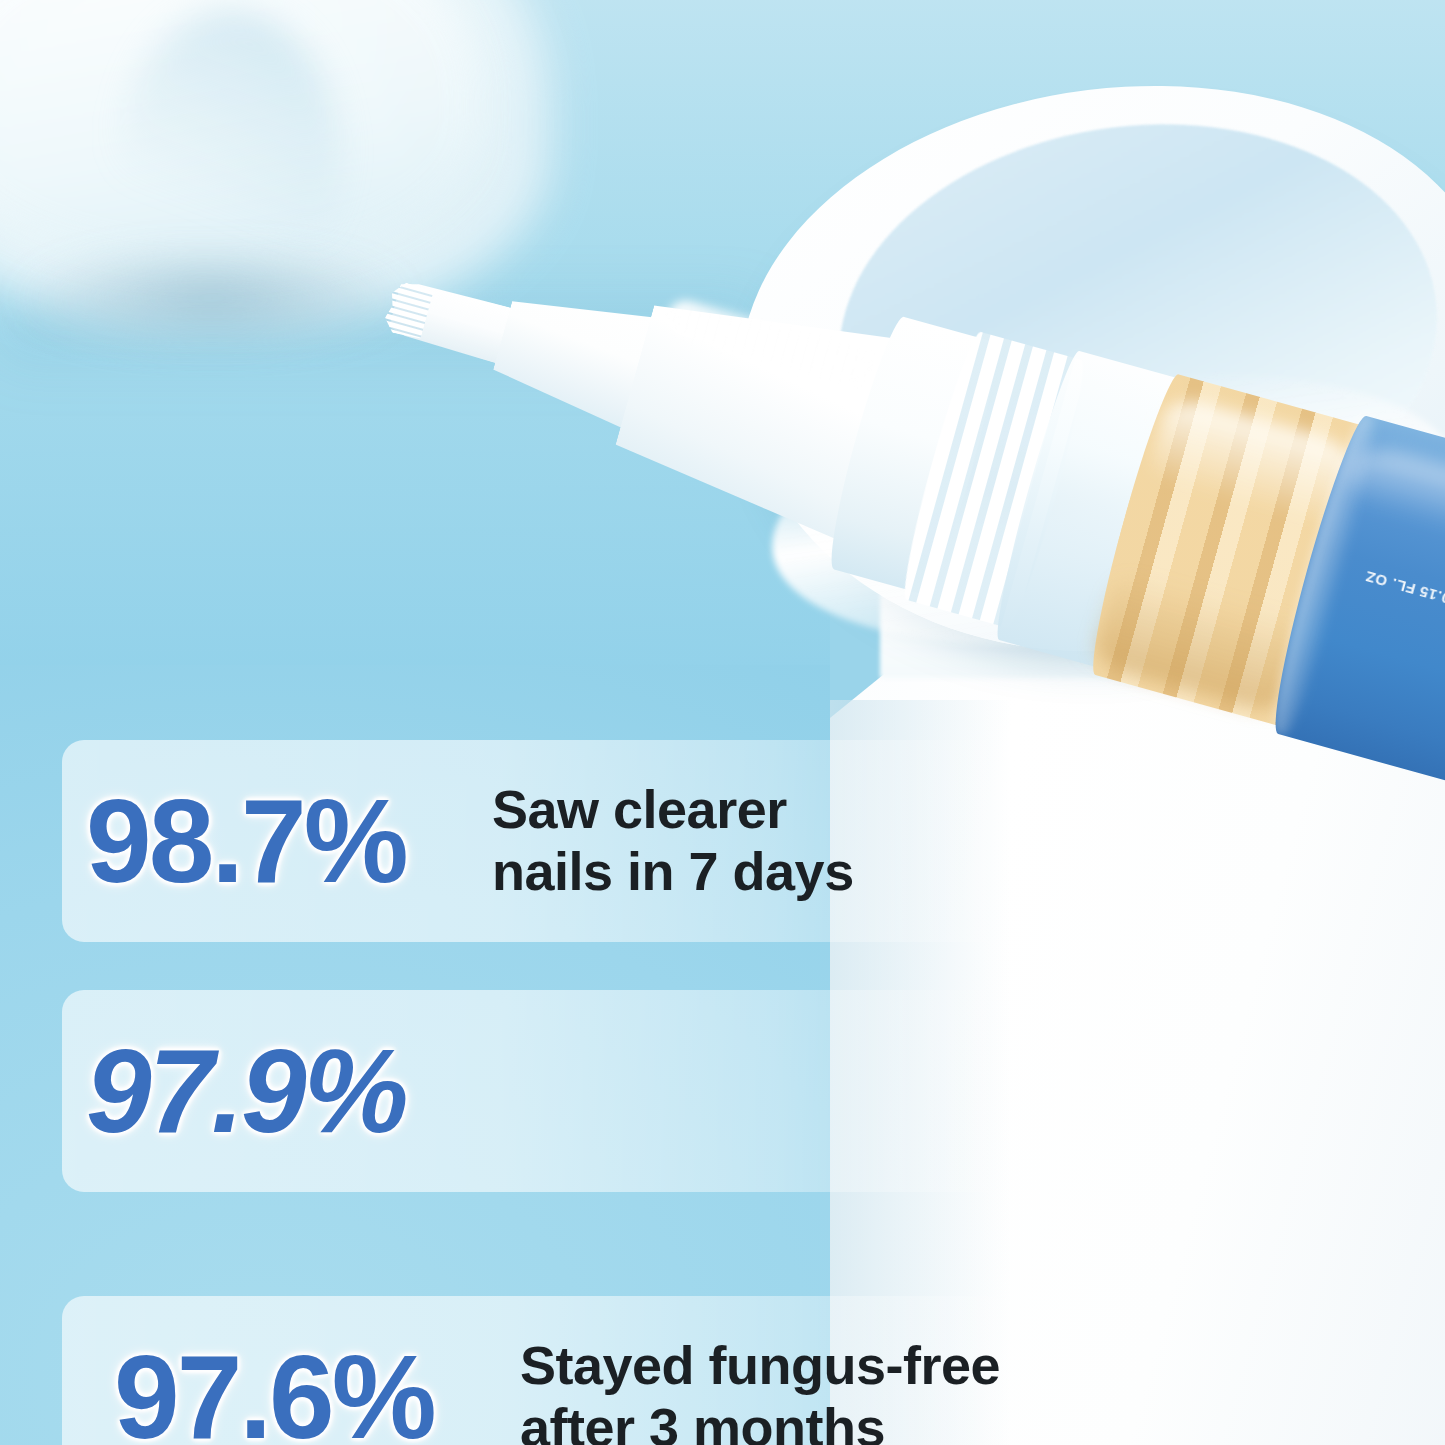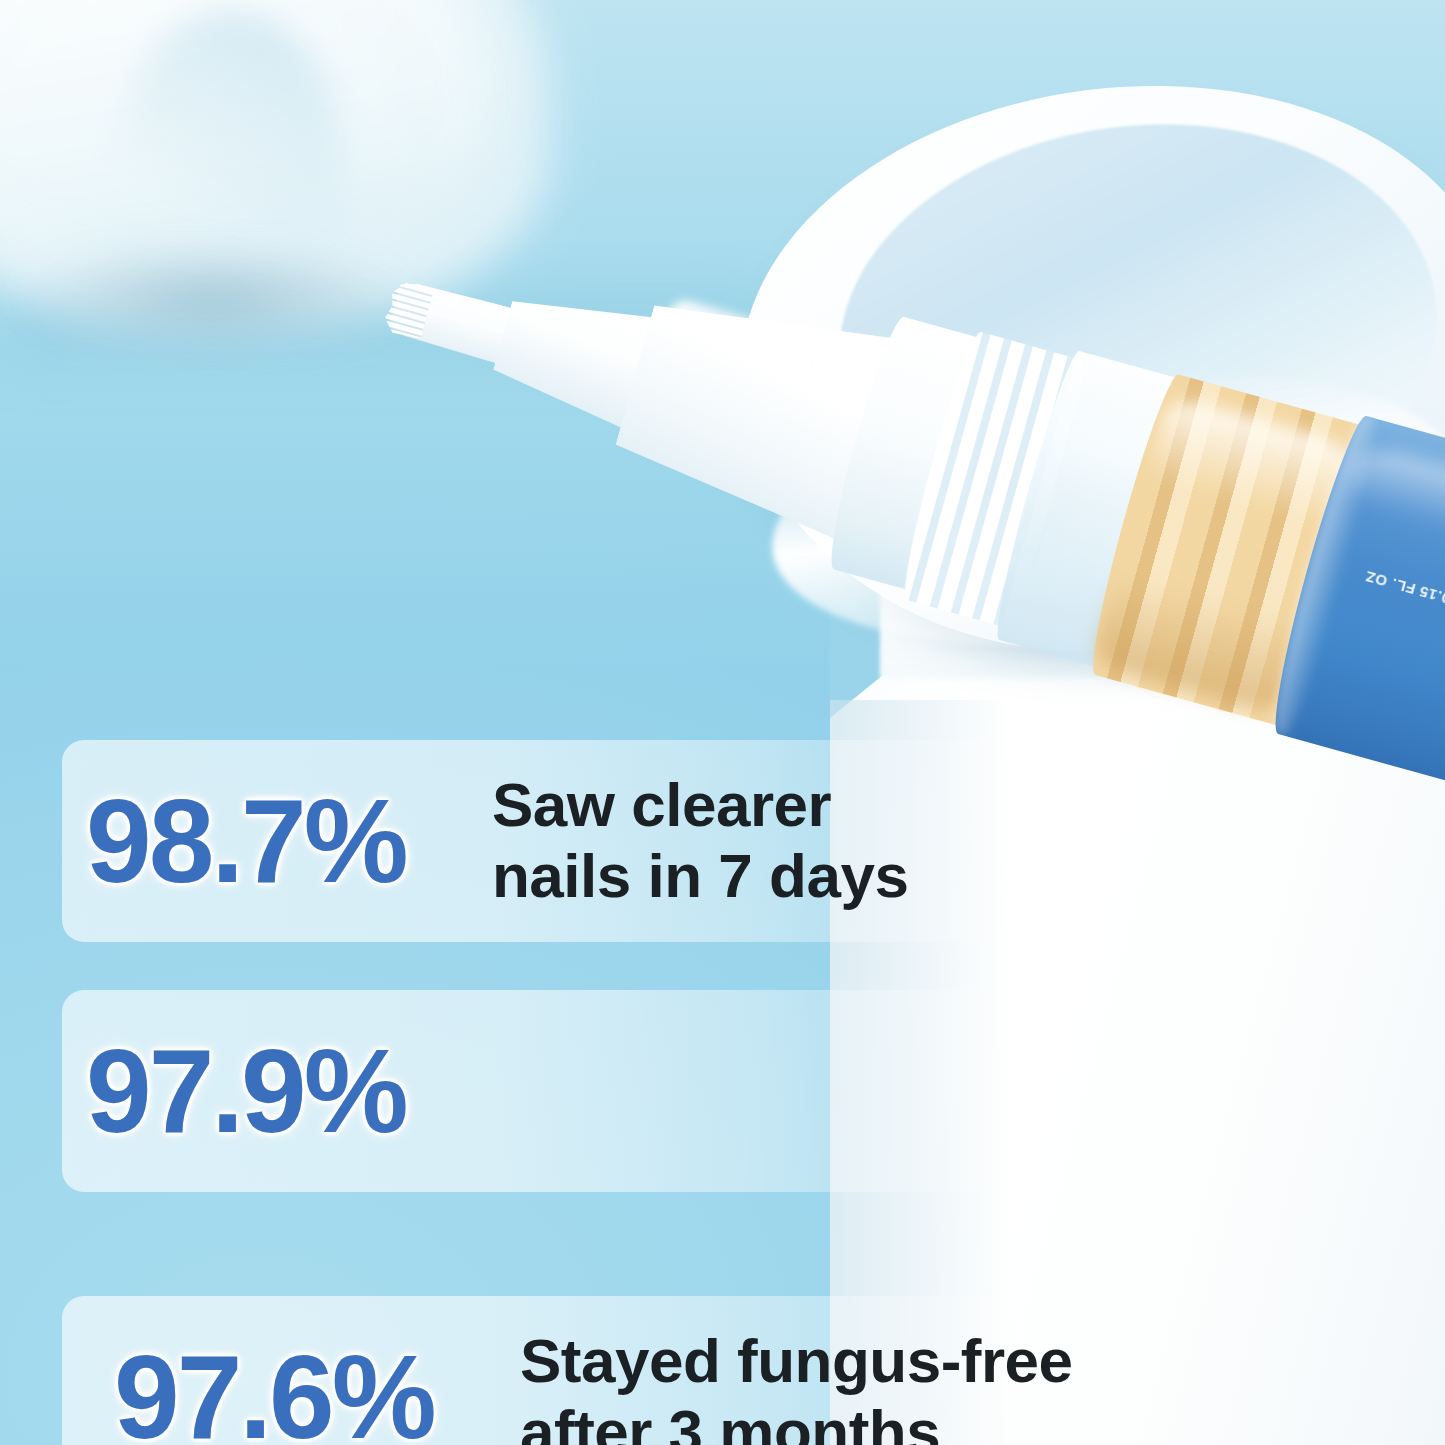--- a/index.html
+++ b/index.html
@@ -227,40 +227,40 @@
     border-radius:22px;
     background:linear-gradient(90deg,
       rgba(255,255,255,.62) 0%,
       rgba(255,255,255,.58) 38%,
       rgba(255,255,255,.40) 62%,
       rgba(255,255,255,.12) 80%,
       rgba(255,255,255,0) 96%);
     display:flex;align-items:center;
   }
   #card-0{top:692px;}
-  #card-1{top:942px;}
+  #card-1{top:942px;font-style:italic;}
   #card-2{top:1248px;padding-left:28px;}
 
   .pct{
     flex:0 0 auto;
     width:430px;
     padding-left:24px;
     box-sizing:border-box;
     font-size:118px;
     font-weight:800;
     line-height:1;
     letter-spacing:-3px;
     color:#3a6fbe;
     text-shadow:
        0 0 5px #ffffff, 0 0 9px #ffffff, 0 0 14px rgba(255,255,255,.95),
        2px 0 4px #ffffff, -2px 0 4px #ffffff, 0 2px 4px #ffffff, 0 -2px 4px #ffffff;
   }
   .desc{
     flex:1 1 auto;
-    font-size:62px;
+    font-size:54px;
     font-weight:700;
     line-height:1.14;
     color:#1b2024;
     letter-spacing:-.5px;
     white-space:pre-line;
   }
 </style>
 </head>
 <body>
 

